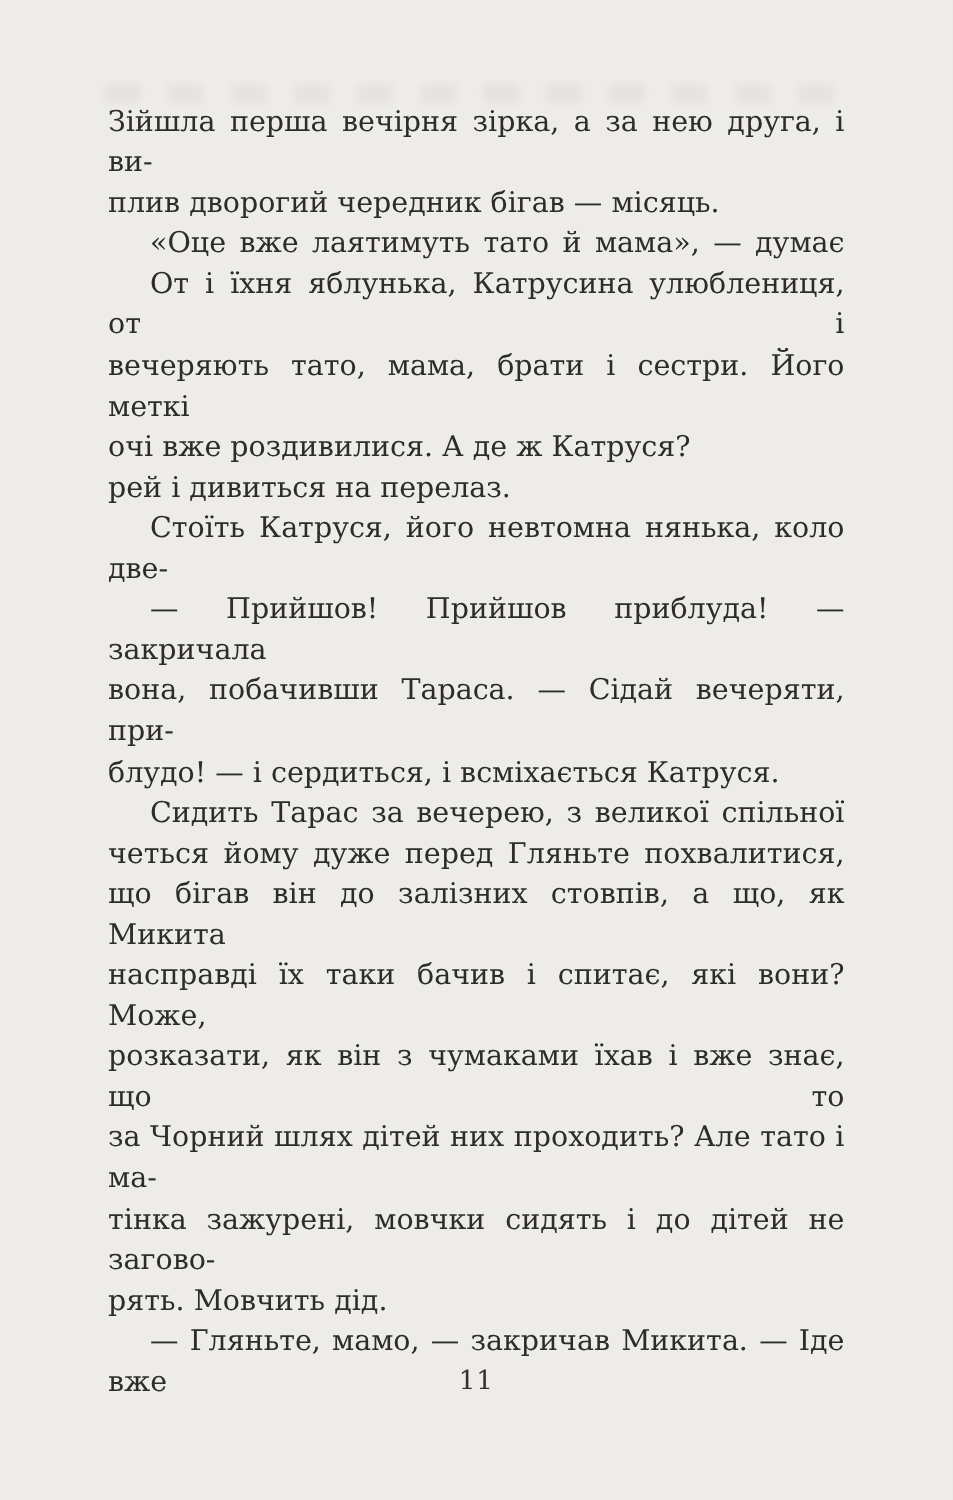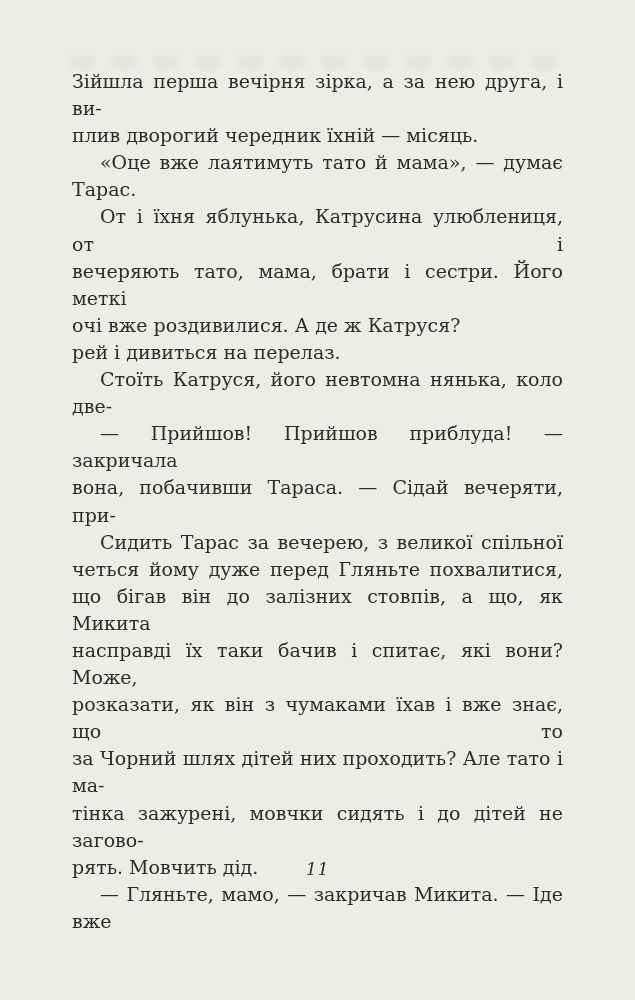--- a/index.html
+++ b/index.html
@@ -25,41 +25,41 @@
     text-rendering:optimizeLegibility;
   }
   .line{
     text-align:justify;
     text-align-last:justify;
     -moz-text-align-last:justify;
   }
   .line.last{text-align-last:left;-moz-text-align-last:left;}
   .line.indent{text-indent:28px;}
   .folio{
-    position:absolute;top:859px;left:0;width:635px;
-    text-align:center;font-size:17.5px;color:#34322f;letter-spacing:.5px;font-style:italic;
+    position:absolute;top:911px;left:0;width:635px;
+    text-align:center;font-size:17.5px;color:#34322f;letter-spacing:.5px;
   }
 </style>
 </head>
 <body>
 
 <div class="page">
   <div class="showthrough"></div>
   <main class="text-block">
       <div class="line">Зійшла перша вечірня зірка, а за нею друга, і ви-</div>
-      <div class="line last">плив дворогий чередник їхній — місяць.</div>
+      <div class="line last">плив дворогий чередник бігав — місяць.</div>
       <div class="line indent">«Оце вже лаятимуть тато й мама», — думає</div>
-      <div class="line last">Тарас.</div>
       <div class="line indent">От і їхня яблунька, Катрусина улюблениця, от і</div>
       <div class="line">вечеряють тато, мама, брати і сестри. Його меткі</div>
       <div class="line last">очі вже роздивилися. А де ж Катруся?</div>
       <div class="line last">рей і дивиться на перелаз.</div>
       <div class="line indent">Стоїть Катруся, його невтомна нянька, коло две-</div>
       <div class="line indent">— Прийшов! Прийшов приблуда! — закричала</div>
       <div class="line">вона, побачивши Тараса. — Сідай вечеряти, при-</div>
+      <div class="line last">блудо! — і сердиться, і всміхається Катруся.</div>
       <div class="line indent">Сидить Тарас за вечерею, з великої спільної</div>
       <div class="line">четься йому дуже перед Гляньте похвалитися,</div>
       <div class="line">що бігав він до залізних стовпів, а що, як Микита</div>
       <div class="line">насправді їх таки бачив і спитає, які вони? Може,</div>
       <div class="line">розказати, як він з чумаками їхав і вже знає, що то</div>
       <div class="line">за Чорний шлях дітей них проходить? Але тато і ма-</div>
       <div class="line">тінка зажурені, мовчки сидять і до дітей не загово-</div>
       <div class="line last">рять. Мовчить дід.</div>
       <div class="line indent">— Гляньте, мамо, — закричав Микита. — Іде вже</div>
     </main>

